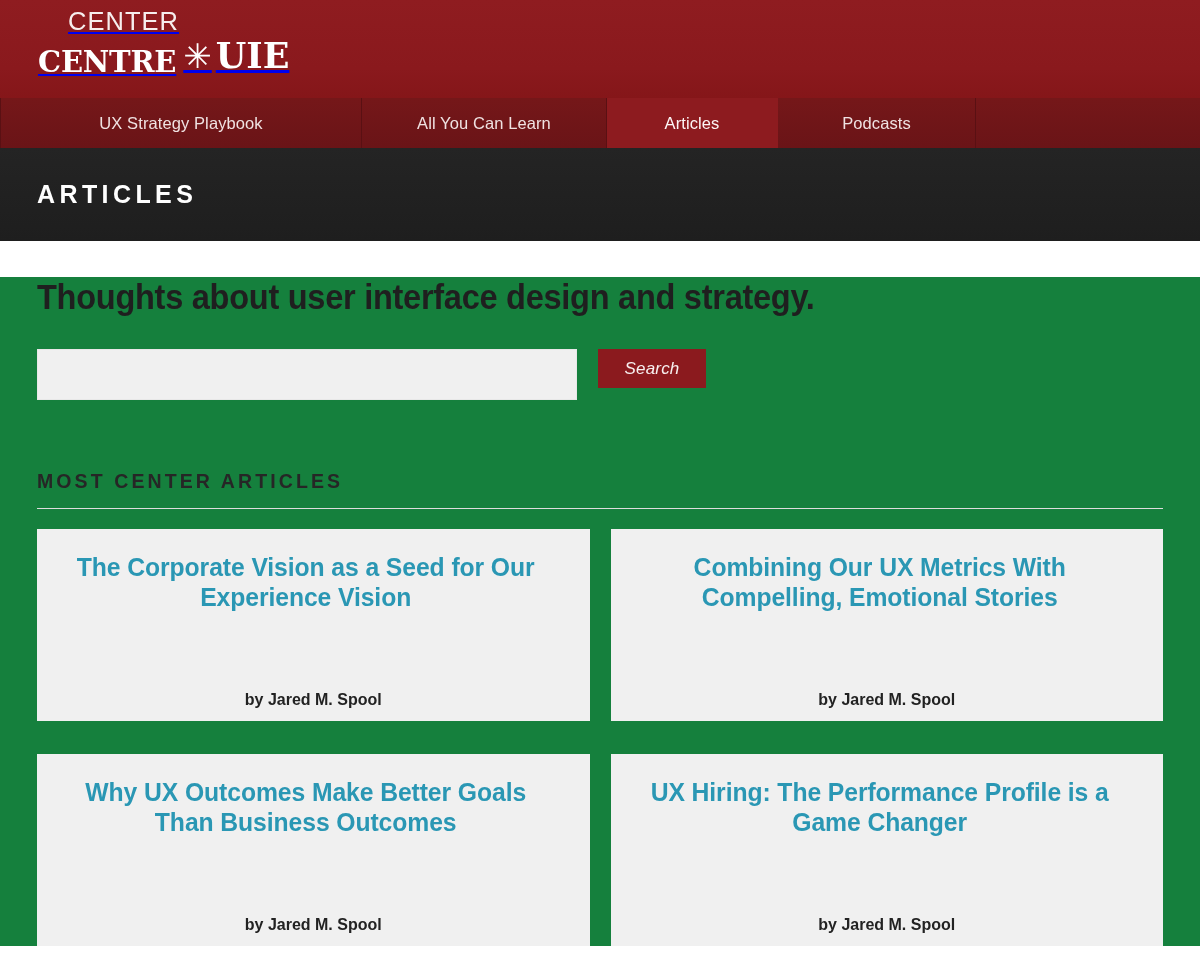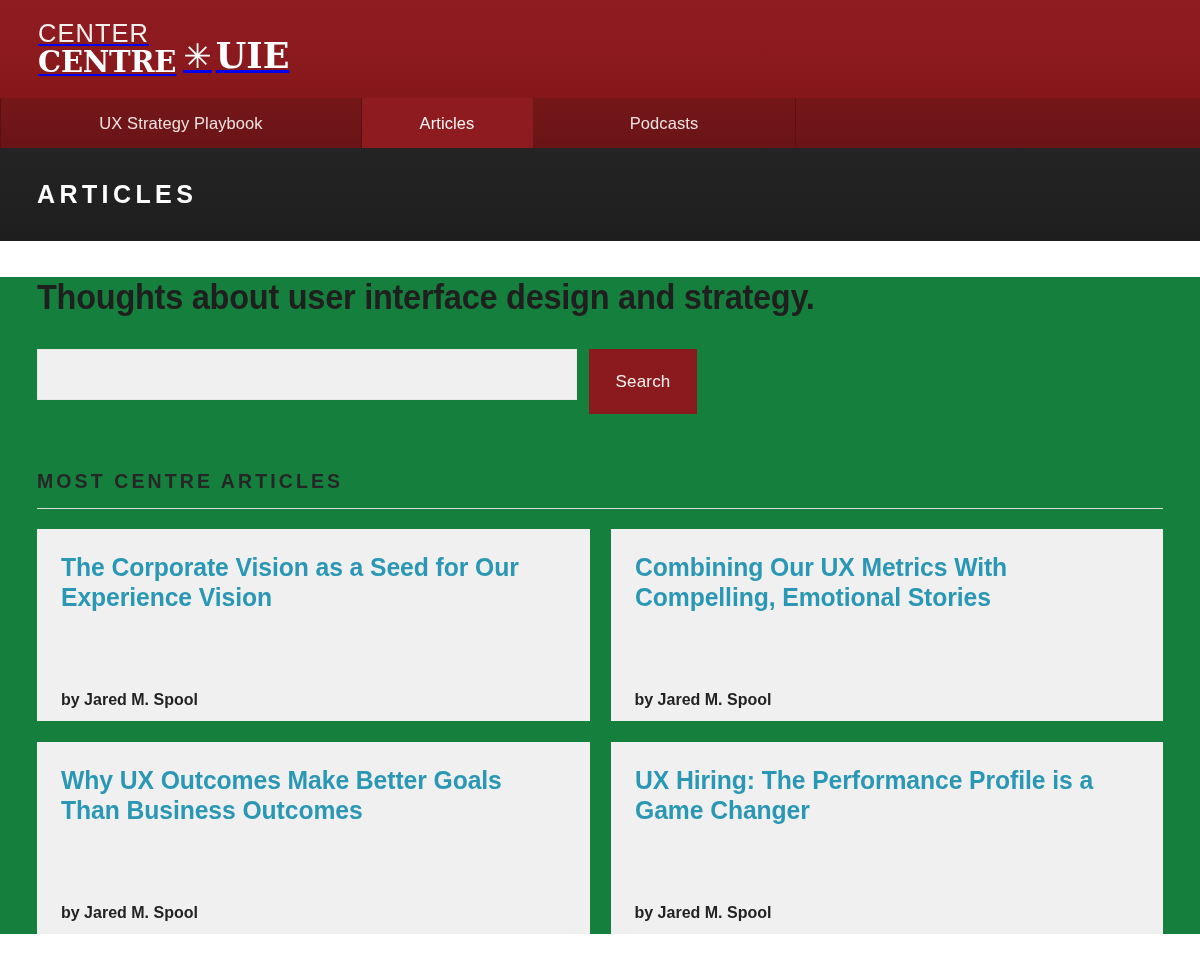--- a/index.html
+++ b/index.html
@@ -11,20 +11,21 @@
     font-family: "Liberation Sans", sans-serif;
     overflow: hidden;
   }
 
   
   .brand-bar {
     position: relative;
     height: 98px;
     background: #8b1a1e;
     background-image: linear-gradient(180deg, #8f1c20 0%, #8a191d 70%, #851619 100%);
+    text-align: right;
   }
 
   .logo {
     position: absolute;
     left: 38px;
     top: 18px;
     display: flex;
     align-items: flex-end;
     height: 58px;
     user-select: none;
@@ -47,21 +48,21 @@
     transform-origin: left bottom;
   }
 
   .logo-centre {
     font-family: "DejaVu Serif", serif;
     font-size: 29px;
     font-weight: 700;
     letter-spacing: -0.2px;
     color: #ffffff;
     line-height: 0.92;
-    margin-top: 4px;
+    margin-top: 16px;
   }
 
   .logo-star {
     font-size: 34px;
     color: #ffffff;
     line-height: 1;
     margin: 0 4px 3px 7px;
     font-family: "DejaVu Sans", sans-serif;
   }
 
@@ -96,21 +97,21 @@
     border-right: 1px solid #5a1013;
     text-decoration: none;
     white-space: nowrap;
   }
   .nav-item:first-child { border-left: 1px solid #5a1013; }
 
   .nav-item.w1 { width: 362px; }
   .nav-item.w2 { width: 245px; }
   .nav-item.w3 { width: 195px; }
   .nav-item.w4 { width: 171px; }
-  .nav-item.w5 { width: 263px; }
+  .nav-item.w5 { width: 198px; }
 
   .nav-item.active {
     background: #8d1b1f;
     color: #fdf6f6;
     border-right-color: #8d1b1f;
   }
 
   
   .page-banner {
     height: 93px;
@@ -162,30 +163,31 @@
     border: 1px solid #e8e8e8;
     outline: none;
     font-size: 16px;
     padding: 0 12px;
     color: #333;
     font-family: "Liberation Sans", sans-serif;
   }
   .search-input::placeholder { color: #9a9a9a; }
 
   .search-button {
-    margin-left: 12px;
+    margin-left: 21px;
     width: 108px;
-    height: 65px;
+    height: 39px;
     background: #8b1a1e;
     border: none;
     color: #f7efef;
     font-size: 17px;
     font-family: "Liberation Sans", sans-serif;
     cursor: pointer;
     letter-spacing: 0.2px;
+    font-style: italic;
   }
 
   
   .section-heading {
     margin-top: 70px;
     font-size: 19.5px;
     font-weight: 700;
     color: #262626;
     letter-spacing: 3.1px;
     font-family: "Liberation Sans", sans-serif;
@@ -195,22 +197,23 @@
     margin-top: 15px;
     height: 1px;
     background: #dddddd;
     width: 100%;
   }
 
   
   .card-grid {
     display: grid;
     grid-template-columns: 1fr 1fr;
-    gap: 21px 21px;
+    gap: 33px 21px;
     margin-top: 20px;
+    text-align: center;
   }
 
   .card {
     background: #f0f0f0;
     height: 192px;
     padding: 24px 24px 0 24px;
     display: flex;
     flex-direction: column;
     justify-content: space-between;
     text-decoration: none;
@@ -245,38 +248,39 @@
       <span class="logo-center">CENTER</span>
       <span class="logo-centre">CENTRE</span>
     </span>
     <span class="logo-star">✳</span>
     <span class="logo-uie">UIE</span>
   </a>
 </header>
 
 <nav class="nav-bar">
   <a class="nav-item w1" href="#">UX Strategy Playbook</a>
+  <a class="nav-item w2" href="#">All You Can Learn</a>
   <a class="nav-item w4 active" href="#">Articles</a>
   <a class="nav-item w5" href="#">Podcasts</a>
 </nav>
 
 <div class="page-banner">
   <h1 class="page-banner-title">ARTICLES</h1>
 </div>
 
 <main class="content">
 
   <h2 class="headline">Thoughts about user interface design and strategy.</h2>
 
   <form class="search-row">
     <input class="search-input" type="text" placeholder="" style="">
     <button class="search-button" type="button">Search</button>
   </form>
 
-  <h3 class="section-heading">MOST CENTRE ARTICLES</h3>
+  <h3 class="section-heading">MOST CENTER ARTICLES</h3>
   <div class="section-rule"></div>
 
   <div class="card-grid">
 
     <a class="card" href="#">
       <span class="card-title">The Corporate Vision as a Seed for Our Experience Vision</span>
       <span class="card-byline">by Jared M. Spool</span>
     </a>
 
     <a class="card" href="#">

